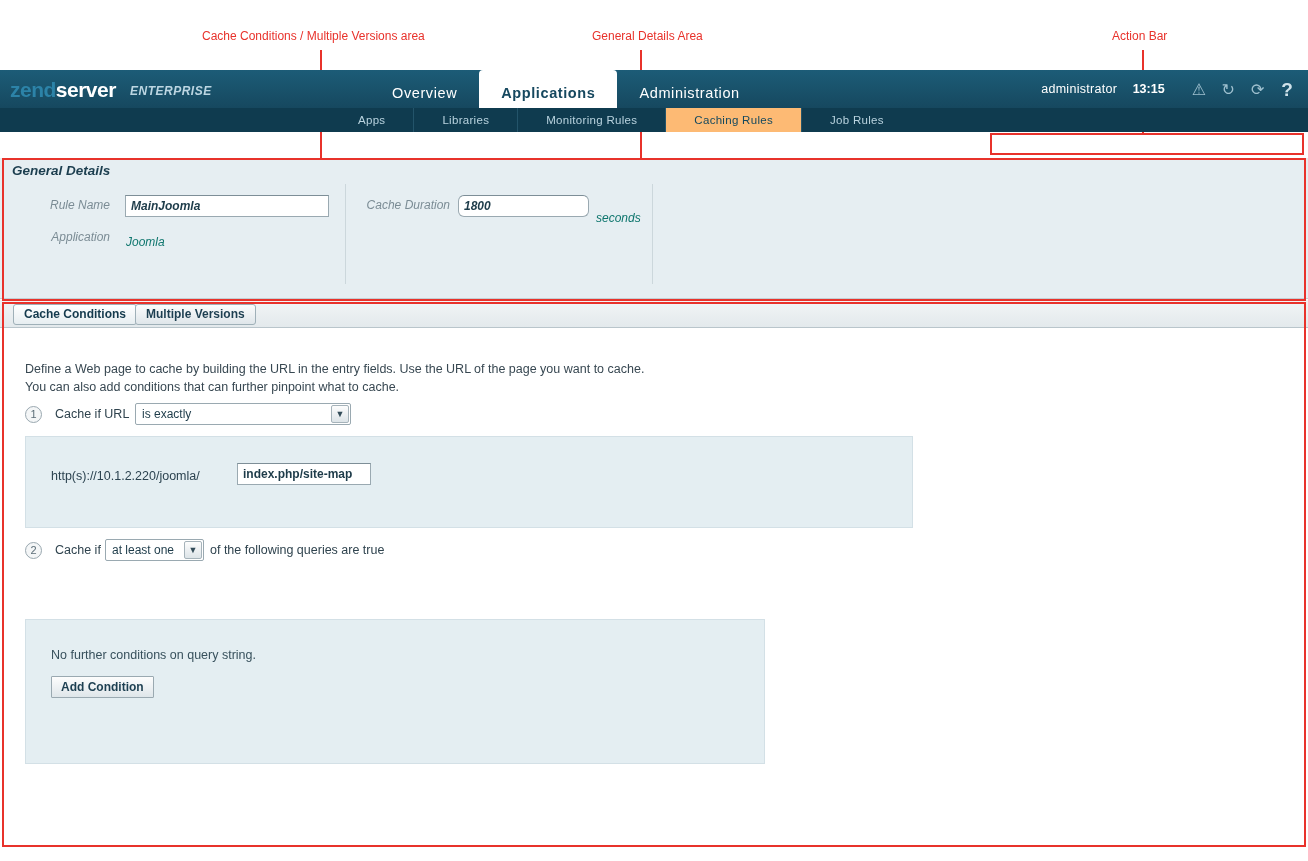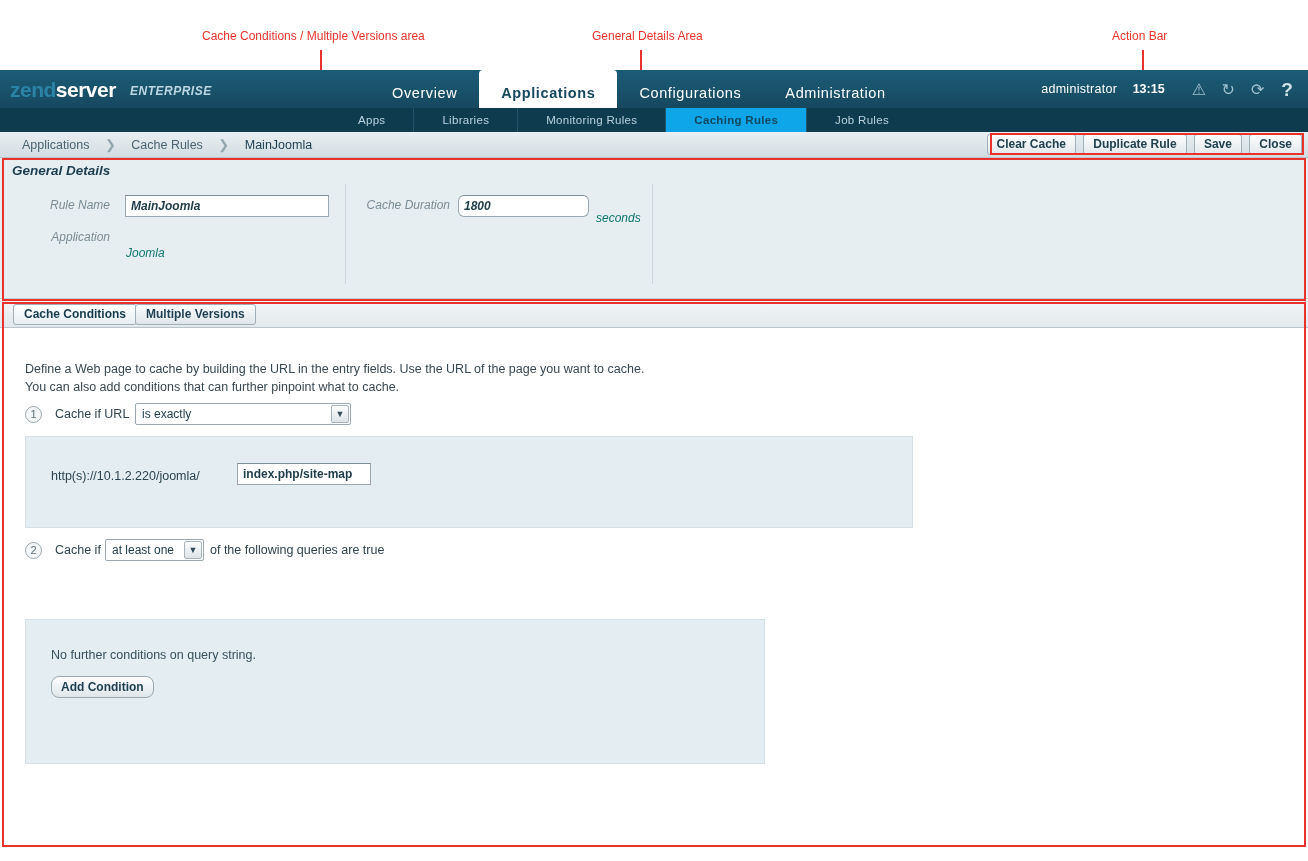--- a/index.html
+++ b/index.html
@@ -131,23 +131,23 @@
     line-height: 24px;
     padding: 0 28px;
     color: #b9d3df;
     font-size: 11.5px;
     letter-spacing: 0.3px;
     border-left: 1px solid #23546a;
     cursor: pointer;
   }
   .subnav .sitem:first-child { border-left: none; }
   .subnav .sitem.active {
-    background: #0ea5e9;
+    background: #fdba74;
     color: #14485e;
-    font-weight: bold;
+    font-weight: normal;
   }
 
   
   .crumbbar {
     position: absolute;
     left: 0; top: 132px;
     width: 1308px; height: 26px;
     background: #dfe7eb;
     background: linear-gradient(#e9eff2, #d3dde2);
     border-bottom: 1px solid #b8c4ca;
@@ -337,21 +337,21 @@
     color: #2c4350;
     font-size: 12.5px;
   }
   .addbtn {
     position: absolute;
     height: 22px;
     line-height: 20px;
     padding: 0 9px;
     background: linear-gradient(#fdfdfd, #dfe6ea);
     border: 1px solid #9aa9b1;
-    border-radius: 8px;
+    border-radius: 1px;
     color: #1d3f51;
     font-size: 12px;
     font-weight: bold;
     cursor: pointer;
   }
   .nocond {
     position: absolute;
     color: #37505c;
     font-size: 12.5px;
   }
@@ -371,21 +371,20 @@
 
   <div class="topbar">
     <div class="logo">
       <span class="zend">zend</span><span class="server">server</span>
     </div>
     <div class="logo-ent">ENTERPRISE</div>
 
     <div class="mainnav">
       <div class="item">Overview</div>
       <div class="item active">Applications</div>
-      <div class="item">Configurations</div>
       <div class="item">Administration</div>
     </div>
 
     <div class="topright">
       <span class="user">administrator</span>
       <span class="time">13:15</span>
       <span class="ico">⚠</span>
       <span class="ico">↻</span>
       <span class="ico">⟳</span>
       <span class="ico help">?</span>
@@ -395,44 +394,29 @@
   <div class="subnav">
     <div class="inner">
       <div class="sitem">Apps</div>
       <div class="sitem">Libraries</div>
       <div class="sitem">Monitoring Rules</div>
       <div class="sitem active">Caching Rules</div>
       <div class="sitem">Job Rules</div>
     </div>
   </div>
 
-  <div class="crumbbar">
-    <div class="crumbs">
-      <span class="c">Applications</span>
-      <span class="sep">❯</span>
-      <span class="c">Cache Rules</span>
-      <span class="sep">❯</span>
-      <span class="c last">MainJoomla</span>
-    </div>
-    <div class="actionbar">
-      <span class="btn">Clear Cache</span>
-      <span class="btn">Duplicate Rule</span>
-      <span class="btn">Save</span>
-      <span class="btn">Close</span>
-    </div>
-  </div>
 
   <div class="general">
     <h2>General Details</h2>
 
     <div class="fld-label" style="left:20px; top:40px; width:90px;">Rule Name</div>
     <div class="txtbox" style="left:125px; top:37px; width:204px;">MainJoomla</div>
 
     <div class="fld-label" style="left:20px; top:72px; width:90px;">Application</div>
-    <div class="fld-value" style="left:126px; top:76px;">Joomla</div>
+    <div class="fld-value" style="left:126px; top:65px;">Joomla</div>
 
     <div class="divider-v" style="left:345px;"></div>
 
     <div class="fld-label" style="left:300px; top:40px; width:150px;">Cache Duration</div>
     <div class="txtbox" style="left:458px; top:37px; width:131px;border-radius:6px;">1800</div>
     <div class="fld-value" style="left:596px; top:41px;">seconds</div>
 
     <div class="divider-v" style="left:652px;"></div>
   </div>
 

